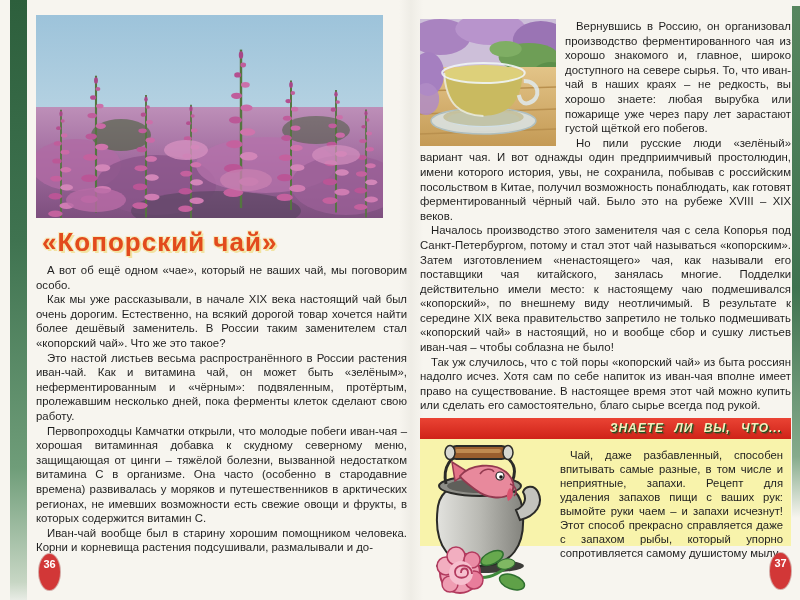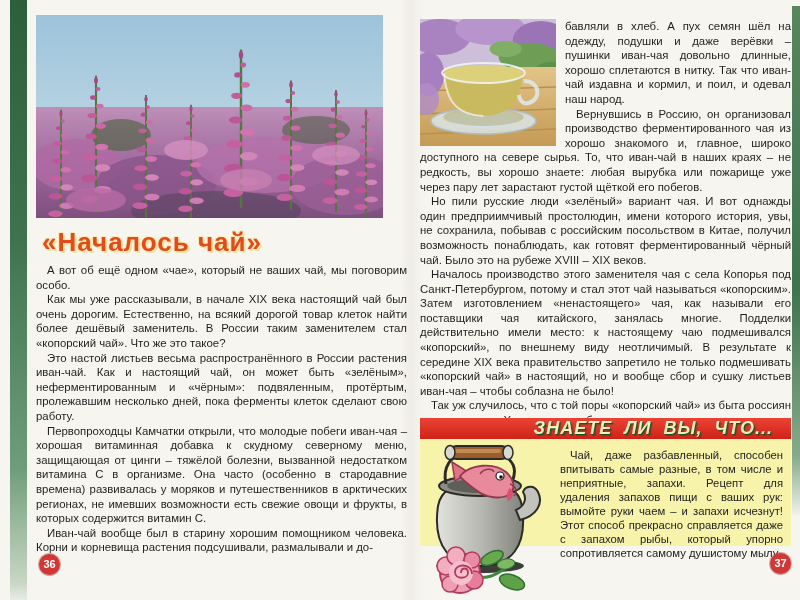--- a/index.html
+++ b/index.html
@@ -34,32 +34,32 @@
   .body-text p { margin:0; text-indent:11px; }
   .body-text p.no-indent { text-indent:0; }
   .cupwrap { float:left; width:136px; height:127px; margin:0 9px 4px 0; }
   .know-box {
     position:absolute; left:420px; top:418px; width:371px; height:128px;
     background:#f8f3ab;
   }
   .know-header {
     height:21px; background:linear-gradient(#ea4334,#cf2318);
     color:#f6eebe; font-style:italic; font-weight:bold; text-align:right;
-    padding-right:18px; font-size:18px; line-height:21px;
+    padding-right:9px; font-size:12px; line-height:21px;
     letter-spacing:1px; word-spacing:6px;
     text-shadow:1px 1px 0 #17551f, 2px 2px 1px rgba(20,80,40,0.45);
   }
   .kettle { position:absolute; left:2px; top:22px; width:130px; height:134px; }
   .know-text {
     margin-left:140px; padding:9px 8px 0 0;
     font-size:11.3px; line-height:14px; text-align:justify; color:#222;
     text-indent:10px;
   }
   .pagenum {
-    position:absolute; width:21px; height:21px; border-radius:50%;
+    position:absolute; width:21px; height:36px; border-radius:50%;
     background:#d23737; color:#ffffff; font-size:11px; font-weight:bold;
     text-align:center; line-height:21px;
     box-shadow:0 0 0 1px rgba(150,30,30,0.35);
   }
   .pagenum-left { left:39px; top:554px; }
   .pagenum-right { left:770px; top:553px; }
   .rose { position:absolute; left:436px; top:546px; width:92px; height:52px; }
 </style>
 </head>
 <body>
@@ -116,26 +116,26 @@
       <use href="#spk" transform="translate(155,85) scale(0.8)"></use>
       <use href="#spk" transform="translate(330,90) scale(0.75)"></use>
       <use href="#spk" transform="translate(25,90) scale(0.8)"></use>
       <ellipse cx="150" cy="135" rx="22" ry="10" fill="#d490bf" opacity="0.8"></ellipse>
       <ellipse cx="210" cy="165" rx="26" ry="11" fill="#c77fb0" opacity="0.8"></ellipse>
       <ellipse cx="60" cy="185" rx="30" ry="12" fill="#b96ba6" opacity="0.8"></ellipse>
       <ellipse cx="300" cy="140" rx="24" ry="10" fill="#d490bf" opacity="0.7"></ellipse>
     </svg>
   </div>
 
-  <div class="chapter-title">«Началось чай»</div>
+  <div class="chapter-title">«Копорский чай»</div>
 
   <div class="body-text body-left">
     <p>А вот об ещё одном «чае», который не ваших чай, мы поговорим особо.</p>
-    <p>Как мы уже рассказывали, в начале XIX века настоящий чай был очень дорогим. Естественно, на всякий дорогой товар клеток найти более дешёвый заменитель. В России таким заменителем стал «копорский чай». Что же это такое?</p>
-    <p>Это настой листьев весьма распространённого в России растения иван-чай. Как и настоящий чай, он может быть «зелёным», неферментированным и «чёрным»: подвяленным, протёртым, пролежавшим несколько дней, пока ферменты клеток сделают свою работу.</p>
+    <p>Как мы уже рассказывали, в начале XIX века настоящий чай был очень дорогим. Естественно, на всякий дорогой товар хочется найти более дешёвый заменитель. В России таким заменителем стал «копорский чай». Что же это такое?</p>
+    <p>Это настой листьев весьма распространённого в России растения иван-чай. Как и витамина чай, он может быть «зелёным», неферментированным и «чёрным»: подвяленным, протёртым, пролежавшим несколько дней, пока ферменты клеток сделают свою работу.</p>
     <p>Первопроходцы Камчатки открыли, что молодые побеги иван-чая – хорошая витаминная добавка к скудному северному меню, защищающая от цинги – тяжёлой болезни, вызванной недостатком витамина С в организме. Она часто (особенно в стародавние времена) развивалась у моряков и путешественников в арктических регионах, не имевших возможности есть свежие овощи и фрукты, в которых содержится витамин С.</p>
     <p>Иван-чай вообще был в старину хорошим помощником человека. Корни и корневища растения подсушивали, размалывали и до-</p>
   </div>
 
   <div class="pagenum pagenum-left">36</div>
 
   <div class="body-text body-right">
     <span class="cupwrap">
       <svg viewBox="0 0 135 127" width="136" height="127" preserveAspectRatio="none">
         <defs>
@@ -160,21 +160,20 @@
         <ellipse cx="63" cy="102" rx="52" ry="13" fill="#dceaf2" opacity="0.8" stroke="#a8c6d8" stroke-width="1.5"></ellipse>
         <ellipse cx="63" cy="100" rx="36" ry="8" fill="#cfe0ea" opacity="0.9"></ellipse>
         <ellipse cx="63" cy="98" rx="40" ry="9" fill="#b4a86a" opacity="0.5"></ellipse>
         <path d="M24,54 C26,86 40,96 63,97 C86,96 100,86 102,54 Z" fill="#c9ba60"></path>
         <ellipse cx="63" cy="55" rx="39" ry="9" fill="#ddd07a"></ellipse>
         <ellipse cx="63" cy="54" rx="41" ry="10" fill="none" stroke="#eef4f6" stroke-width="2" opacity="0.9"></ellipse>
         <path d="M24,54 C26,86 40,96 63,97" fill="none" stroke="#f2f7f8" stroke-width="2" opacity="0.7"></path>
         <path d="M103,62 C119,62 121,80 108,84 C101,86 99,80 98,76" fill="none" stroke="#dfeaee" stroke-width="4" opacity="0.85"></path>
       </svg>
     </span>
-    <p class="no-indent">бавляли в хлеб. А пух семян шёл на одежду, подушки и даже верёвки – пушинки иван-чая довольно длинные, хорошо сплетаются в нитку. Так что иван-чай издавна и кормил, и поил, и одевал наш народ.</p>
     <p>Вернувшись в Россию, он организовал производство ферментированного чая из хорошо знакомого и, главное, широко доступного на севере сырья. То, что иван-чай в наших краях – не редкость, вы хорошо знаете: любая вырубка или пожарище уже через пару лет зарастают густой щёткой его побегов.</p>
     <p>Но пили русские люди «зелёный» вариант чая. И вот однажды один предприимчивый простолюдин, имени которого история, увы, не сохранила, побывав с российским посольством в Китае, получил возможность понаблюдать, как готовят ферментированный чёрный чай. Было это на рубеже XVIII – XIX веков.</p>
     <p>Началось производство этого заменителя чая с села Копорья под Санкт-Петербургом, потому и стал этот чай называться «копорским». Затем изготовлением «ненастоящего» чая, как называли его поставщики чая китайского, занялась многие. Подделки действительно имели место: к настоящему чаю подмешивался «копорский», по внешнему виду неотличимый. В результате к середине XIX века правительство запретило не только подмешивать «копорский чай» в настоящий, но и вообще сбор и сушку листьев иван-чая – чтобы соблазна не было!</p>
     <p>Так уж случилось, что с той поры «копорский чай» из быта россиян надолго исчез. Хотя сам по себе напиток из иван-чая вполне имеет право на существование. В настоящее время этот чай можно купить или сделать его самостоятельно, благо сырье всегда под рукой.</p>
   </div>
 
   <div class="know-box">
     <div class="know-header">ЗНАЕТЕ ЛИ ВЫ, ЧТО...</div>
     <div class="kettle">
       <svg viewBox="0 0 130 134" width="130" height="134">

